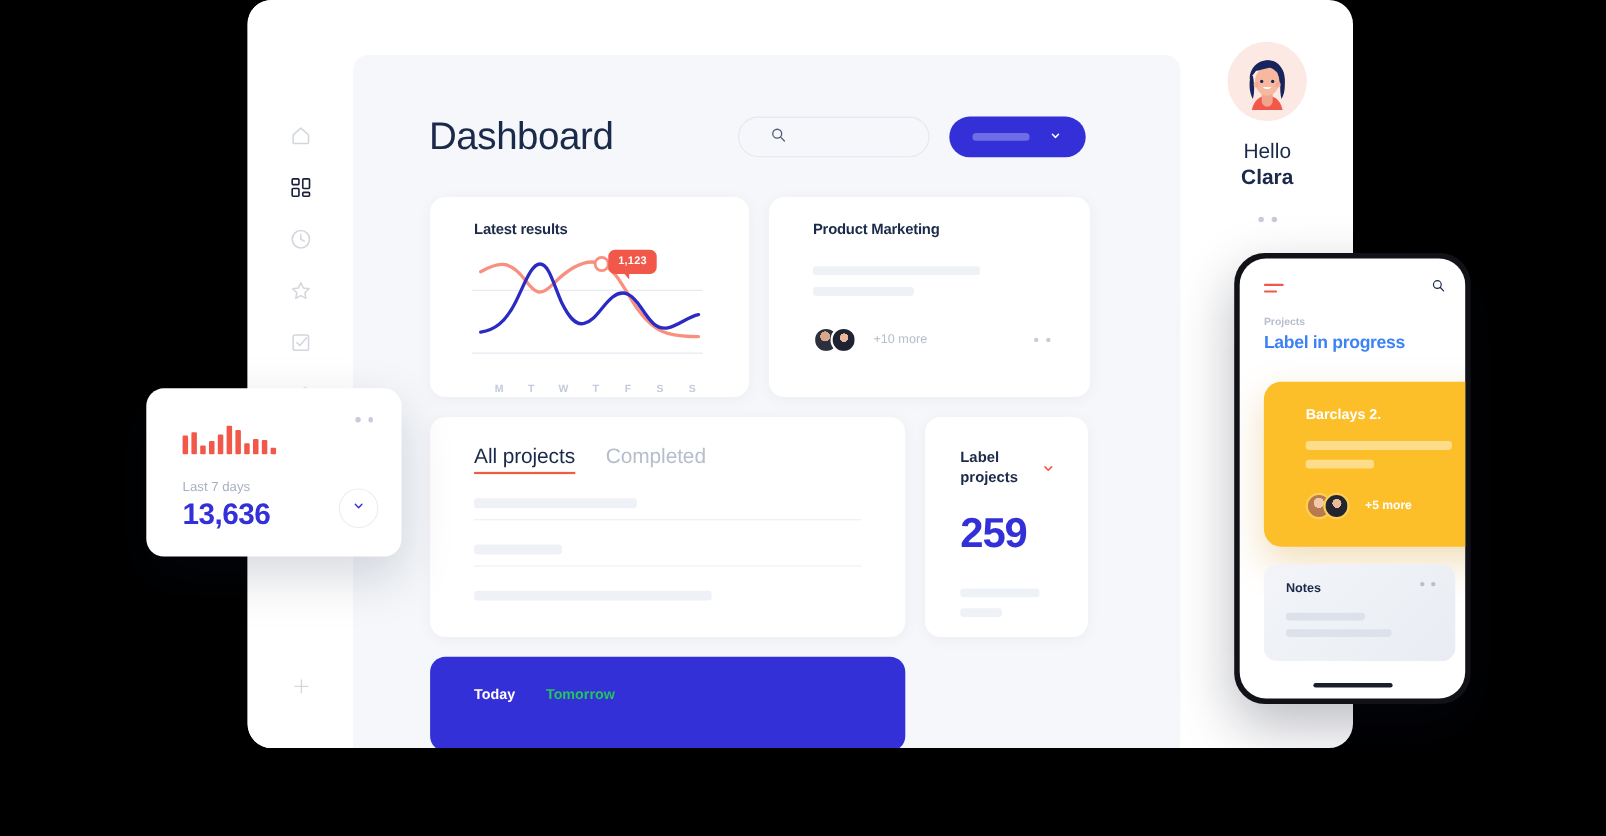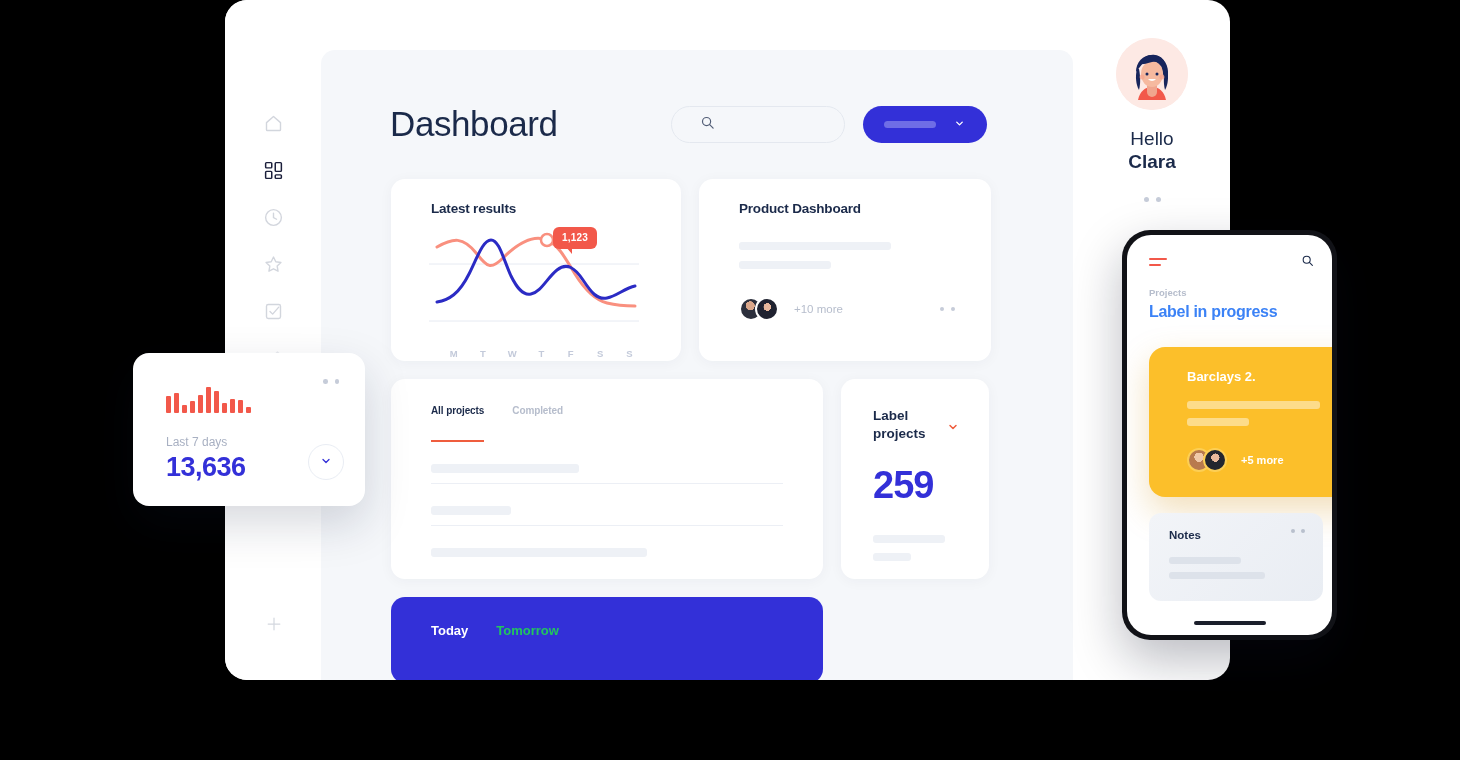--- a/index.html
+++ b/index.html
@@ -112,22 +112,22 @@
   .av2 { background: radial-gradient(circle at 52% 40%, #e8b79c 0 24%, #1f2230 25% 100%); }
   .more-text { margin-left: 15px; font-size: 11.5px; color: #b6bdcc; }
   .kebab { margin-left: auto; margin-right: 36px; display: flex; gap: 7px; }
   .kebab i { width: 4px; height: 4px; border-radius: 50%; background: #c6ccd9; display: block; }
 
   
   .lower-row { display: flex; gap: 18px; padding: 18px 0 0 70px; }
   .card-projects { width: 432px; height: 200px; padding: 26px 0 0 40px; }
   .tabs { display: flex; gap: 28px; }
   .tab {
-    font-size: 10px; font-weight: 700; color: #b6bdcc; cursor: pointer;
-    padding-bottom: 24px; letter-spacing: -.1px;
+    font-size: 19px; font-weight: 400; color: #b6bdcc; cursor: pointer;
+    padding-bottom: 2px; letter-spacing: -.1px;
   }
   .tab.active { color: #1b2a4a; border-bottom: 2px solid #ef5d3e; }
   .row-ph { margin-top: 22px; }
   .row-line { height: 1px; background: #eceff5; width: 352px; margin-top: 10px; }
   .ph-r1 { width: 148px; height: 9px; }
   .ph-r2 { width: 80px; height: 9px; }
   .ph-r3 { width: 216px; height: 9px; }
 
   .card-total { width: 148px; height: 200px; padding: 28px 0 0 32px; position: relative; }
   .total-head { font-size: 13.5px; font-weight: 700; color: #1b2a4a; line-height: 1.3; }
@@ -347,21 +347,21 @@
             <span>T</span>
             <span>W</span>
             <span>T</span>
             <span>F</span>
             <span>S</span>
             <span>S</span>
           </div>
         </div>
 
         <div class="card card-marketing">
-          <div class="card-title">Product Dashboard</div>
+          <div class="card-title">Product Marketing</div>
           <div class="ph ph-lg"></div>
           <div class="ph ph-md"></div>
           <div class="avatar-row">
             <div class="avatars">
               <span class="av av1"></span>
               <span class="av av2"></span>
             </div>
             <span class="more-text">+10 more</span>
             <span class="kebab">
                 <i></i>

